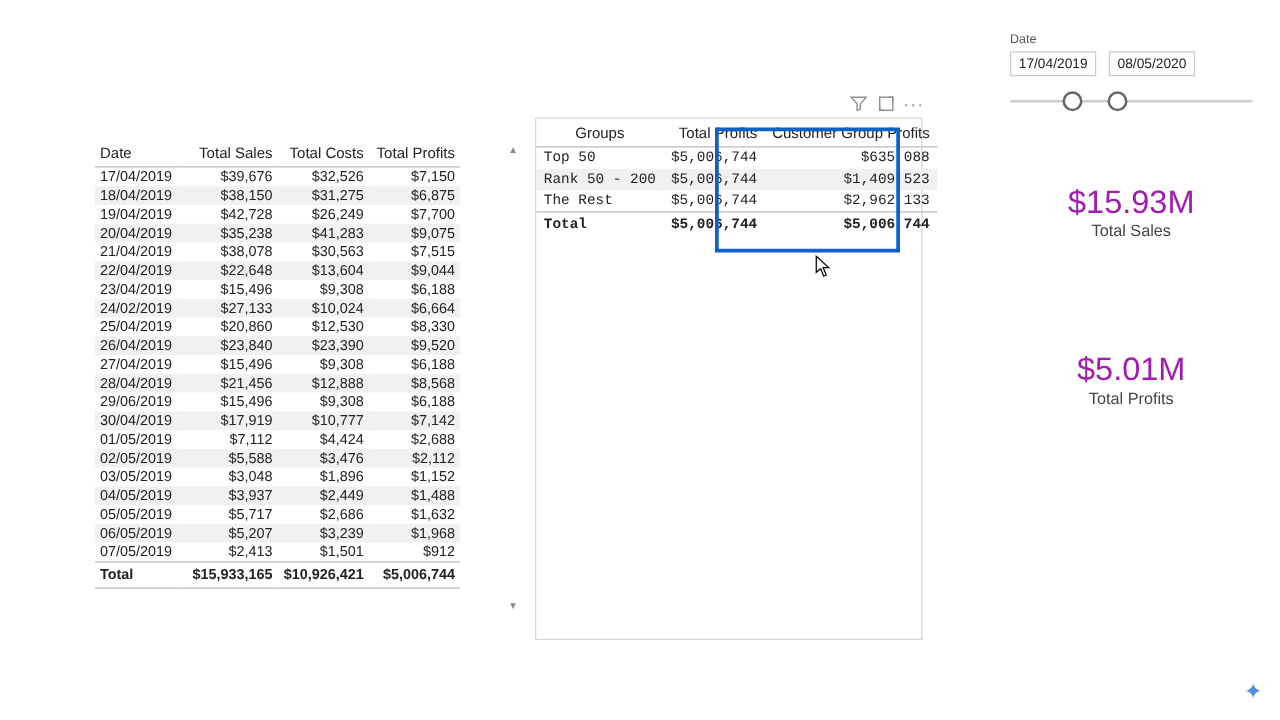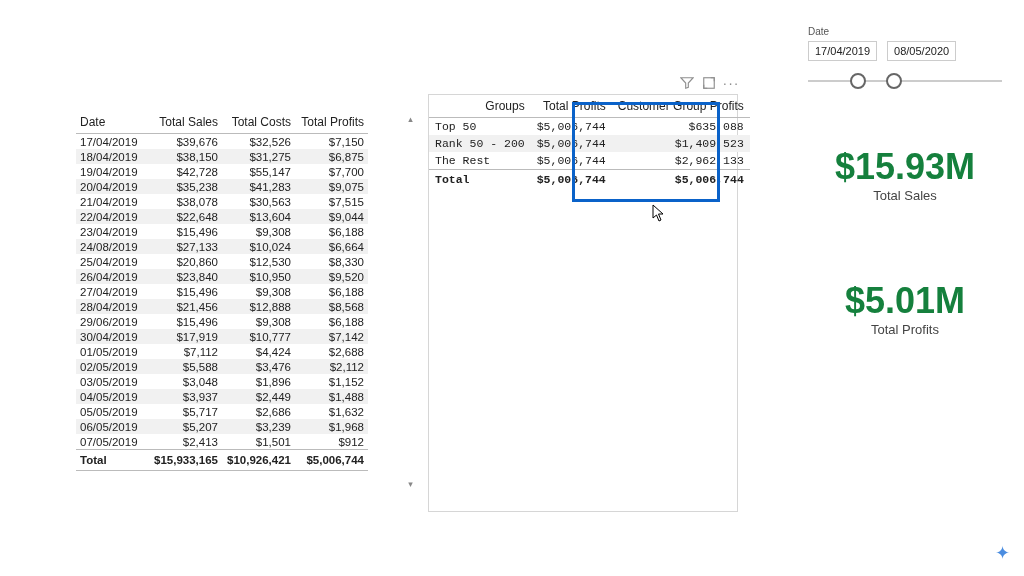--- a/index.html
+++ b/index.html
@@ -71,21 +71,21 @@
   .visual-toolbar {
     position: absolute; top: -20px; right: -2px;
     display: flex; gap: 6px; align-items: center;
   }
   .visual-toolbar .ico {
     width: 16px; height: 16px; display:flex; align-items:center; justify-content:center;
     color: #8f8f8f; cursor: pointer; font-size: 14px;
   }
   .tbl2 { width: 100%; }
   .tbl2 th {
-    text-align: right;
+    text-align: center;
     font-weight: 400;
     font-size: 12px;
     padding: 4px 6px;
     border-bottom: 1px solid #bbb;
     white-space: nowrap;
   }
   .tbl2 td {
     font-size: 11.5px;
     padding: 2px 6px;
     white-space: nowrap;
@@ -137,21 +137,21 @@
   .slider-handle {
     position:absolute; top: 2px; width: 16px; height: 16px;
     border: 2px solid #666; border-radius: 50%; background: #fff; cursor: grab;
   }
 
   .kpi {
     position: absolute;
     left: 800px; width: 210px;
     text-align: center;
   }
-  .kpi .value { font-size: 36px; font-weight: 700; color: #15803d; }
+  .kpi .value { font-size: 26px; font-weight: 400; color: #a21caf; }
   .kpi .label { font-size: 13px; color: #444; margin-top: 0px; }
   .kpi1 { top: 146px; }
   .kpi2 { top: 280px; }
 
   .brand {
     position: absolute; right: 14px; bottom: 12px; color: #4b8de0; font-size: 18px;
   }
 </style>
 </head>
 <body>
@@ -183,21 +183,21 @@
           </tr>
           <tr>
             <td>18/04/2019</td>
             <td class="num">$38,150</td>
             <td class="num">$31,275</td>
             <td class="num">$6,875</td>
           </tr>
           <tr>
             <td>19/04/2019</td>
             <td class="num">$42,728</td>
-            <td class="num">$55,147</td>
+            <td class="num">$26,249</td>
             <td class="num">$7,700</td>
           </tr>
           <tr>
             <td>20/04/2019</td>
             <td class="num">$35,238</td>
             <td class="num">$41,283</td>
             <td class="num">$9,075</td>
           </tr>
           <tr>
             <td>21/04/2019</td>
@@ -211,35 +211,35 @@
             <td class="num">$13,604</td>
             <td class="num">$9,044</td>
           </tr>
           <tr>
             <td>23/04/2019</td>
             <td class="num">$15,496</td>
             <td class="num">$9,308</td>
             <td class="num">$6,188</td>
           </tr>
           <tr>
-            <td>24/08/2019</td>
+            <td>24/02/2019</td>
             <td class="num">$27,133</td>
             <td class="num">$10,024</td>
             <td class="num">$6,664</td>
           </tr>
           <tr>
             <td>25/04/2019</td>
             <td class="num">$20,860</td>
             <td class="num">$12,530</td>
             <td class="num">$8,330</td>
           </tr>
           <tr>
             <td>26/04/2019</td>
             <td class="num">$23,840</td>
-            <td class="num">$10,950</td>
+            <td class="num">$23,390</td>
             <td class="num">$9,520</td>
           </tr>
           <tr>
             <td>27/04/2019</td>
             <td class="num">$15,496</td>
             <td class="num">$9,308</td>
             <td class="num">$6,188</td>
           </tr>
           <tr>
             <td>28/04/2019</td>

